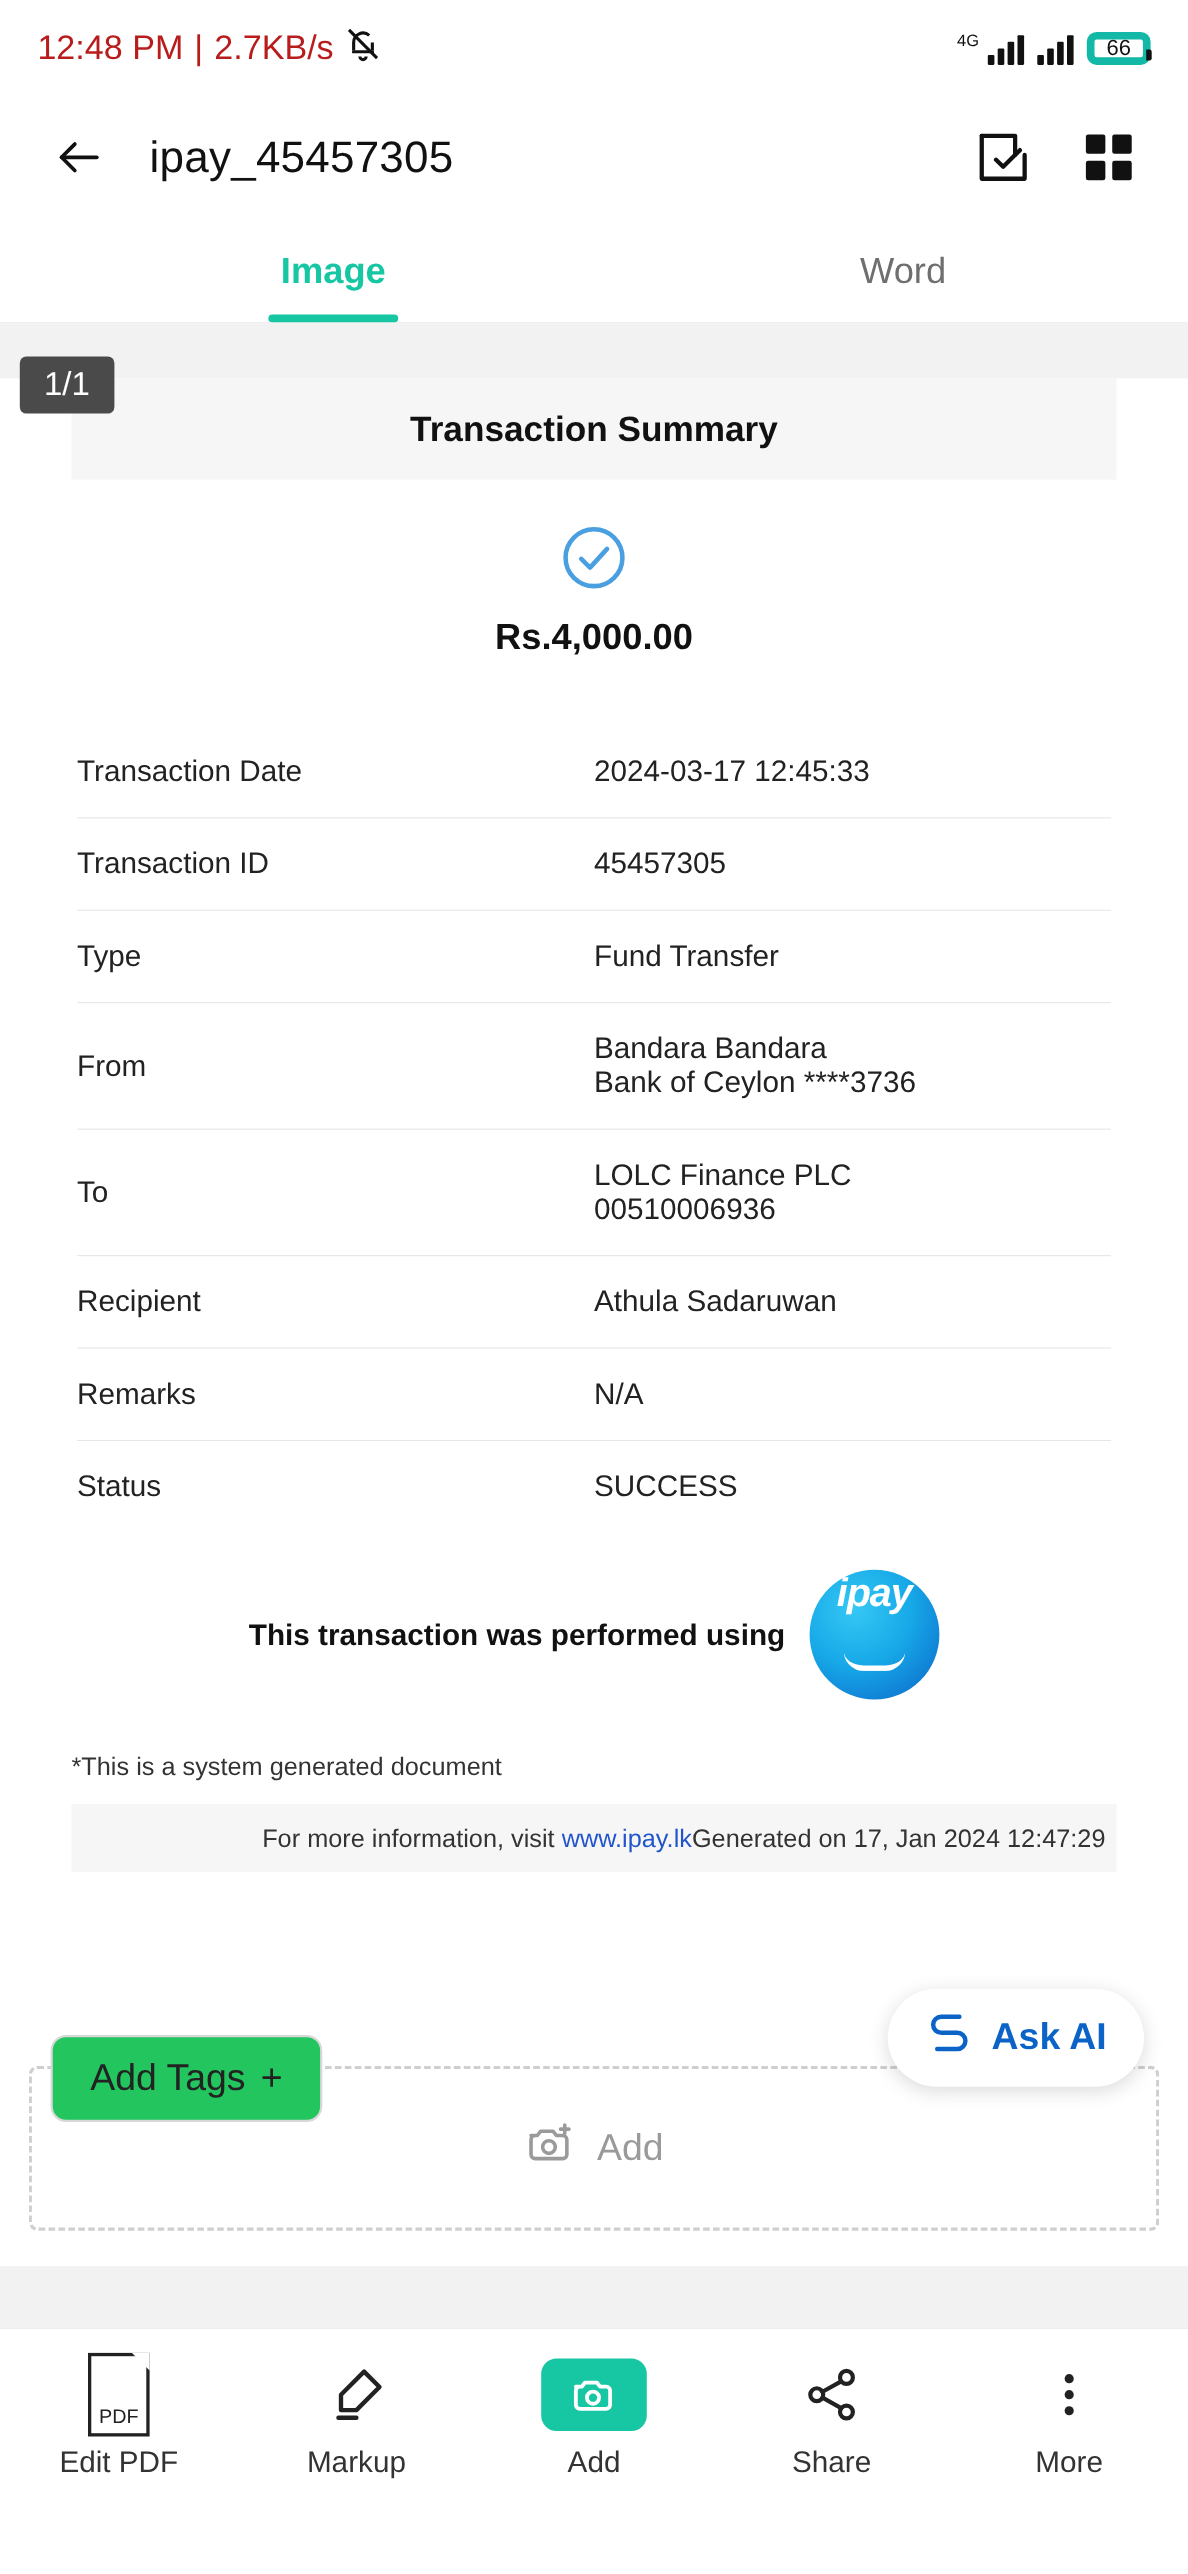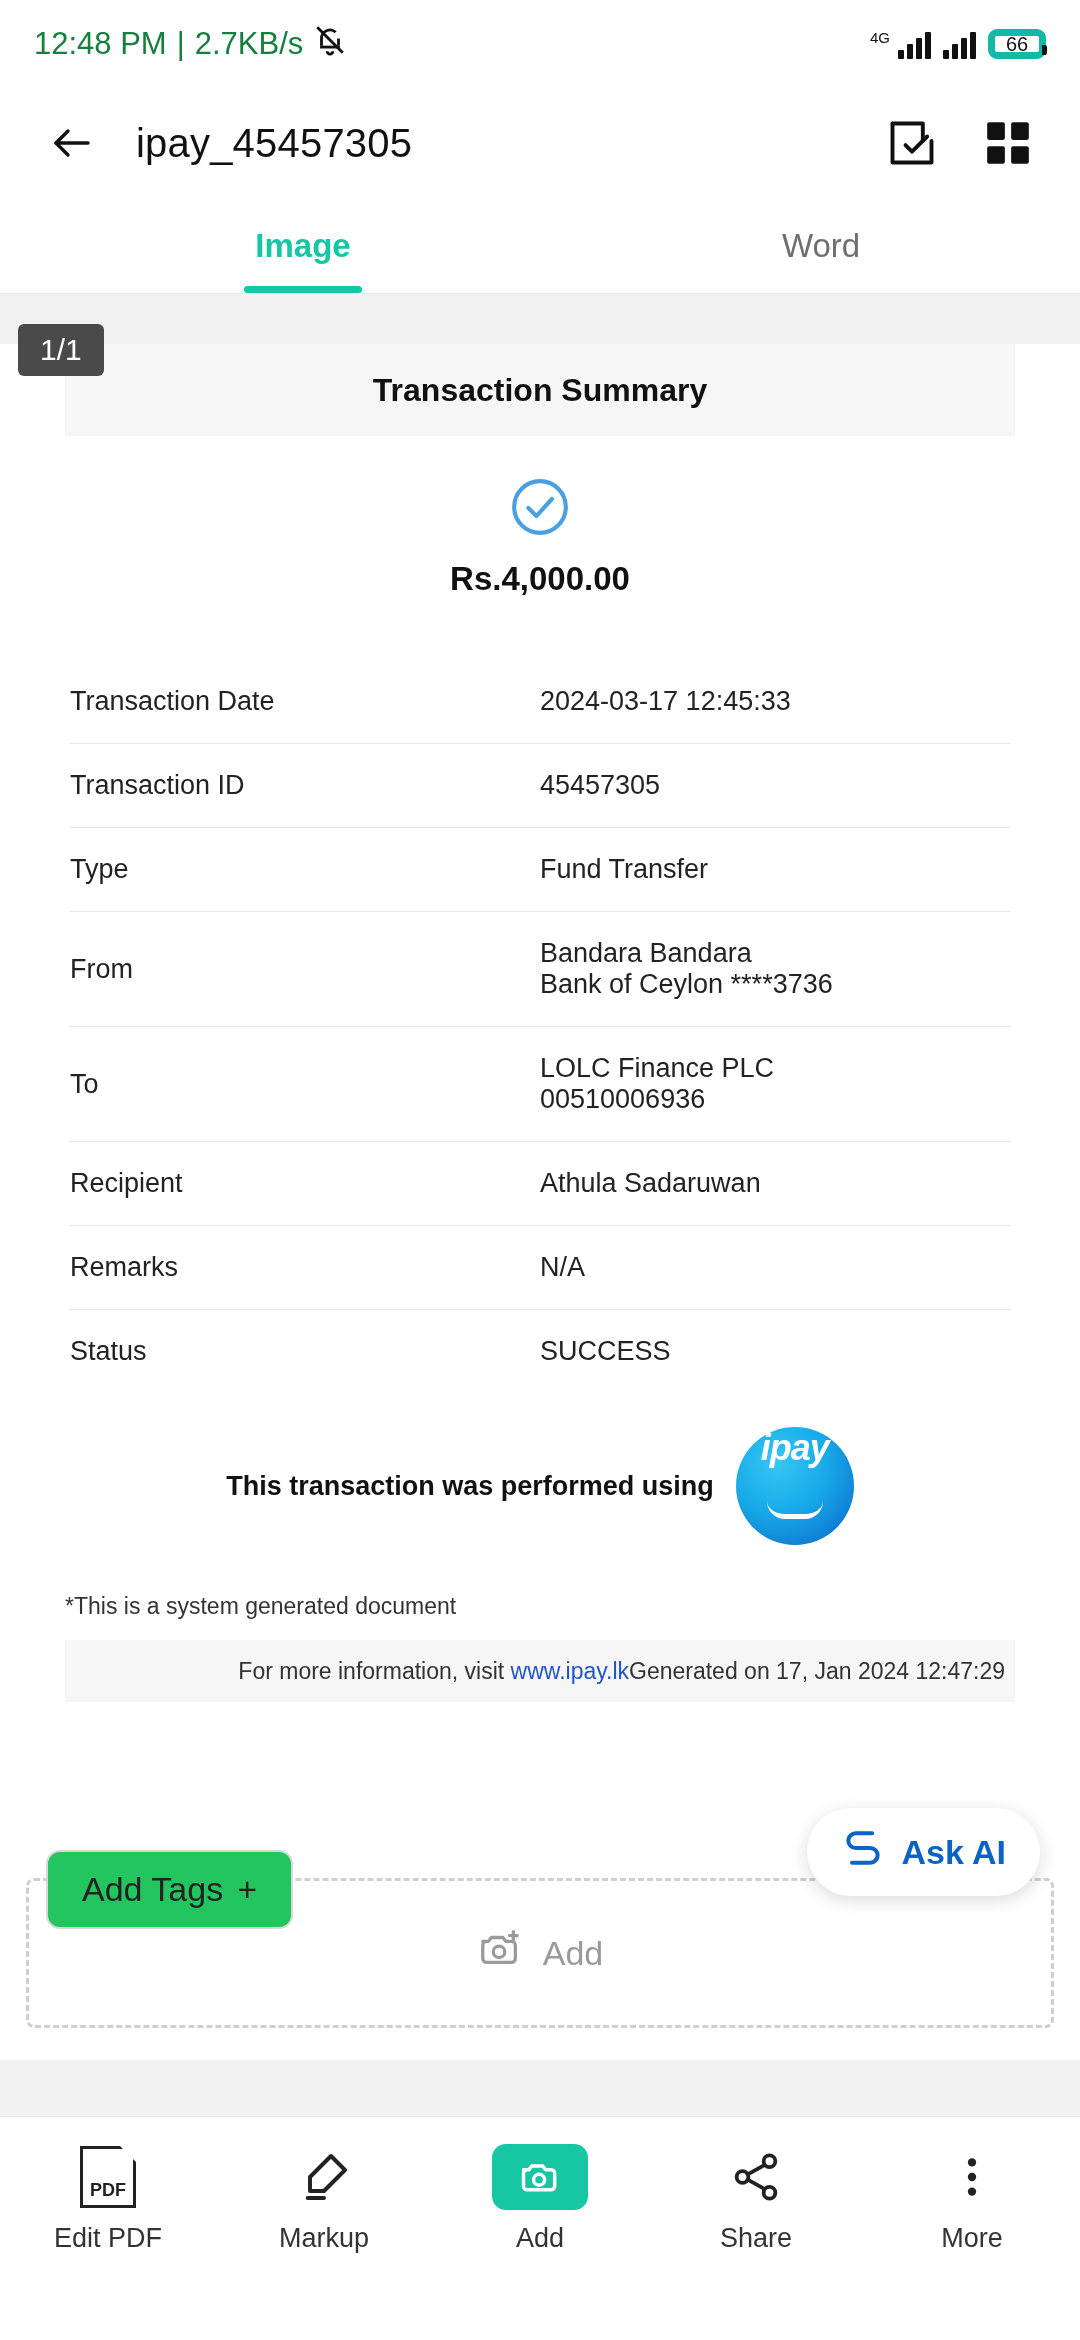--- a/index.html
+++ b/index.html
@@ -18,21 +18,21 @@
     display: flex;
     align-items: center;
     justify-content: space-between;
     padding: 0 34px;
   }
   .status-left {
     display: flex;
     align-items: center;
     gap: 10px;
     font-size: 31px;
-    color: #15803d;
+    color: #b91c1c;
   }
   .status-right {
     display: flex;
     align-items: center;
     gap: 12px;
   }
   .sig-group { display: flex; align-items: flex-end; gap: 3px; height: 30px; }
   .sig-group .bar { width: 6px; background: #111; border-radius: 1px; }
   .net-label {
     font-size: 15px;
@@ -286,24 +286,24 @@
     color: #333;
   }
   .bb-icon { height: 60px; display: flex; align-items: center; justify-content: center; }
   .add-pill {
     width: 96px; height: 66px;
     background: #17c6a3;
     border-radius: 14px;
     display: flex; align-items: center; justify-content: center;
   }
   .pdf-box {
-    width: 56px; height: 62px;
+    width: 56px; height: 76px;
     border: 3px solid #222;
     display: flex; align-items: flex-end; justify-content: center;
-    font-size: 18px; font-weight: bold; color: #222;
+    font-size: 18px; font-weight: normal; color: #222;
     padding-bottom: 4px;
     position: relative;
   }
   .pdf-box::before {
     content: "";
     position: absolute;
     top: -3px; right: -3px;
     border-left: 16px solid transparent;
     border-top: 16px solid #fff;
   }

